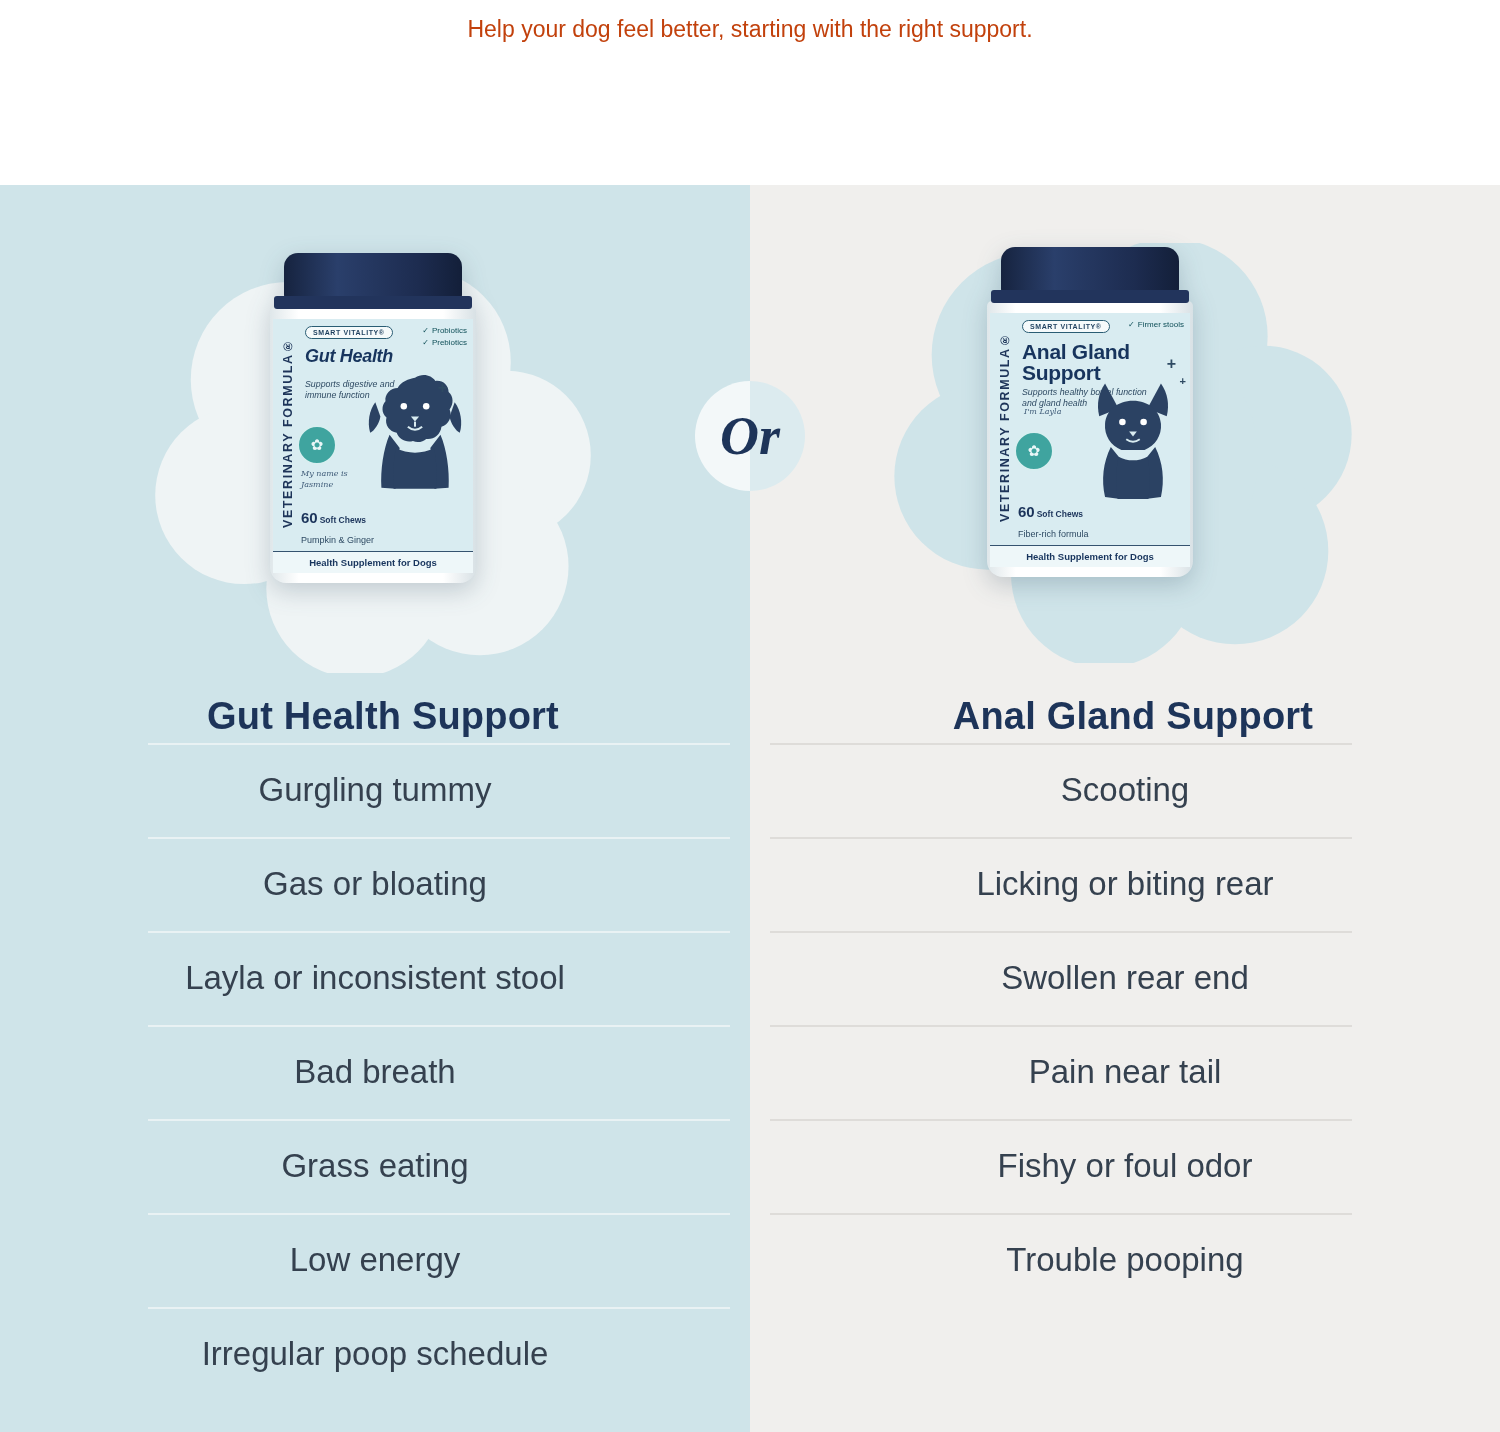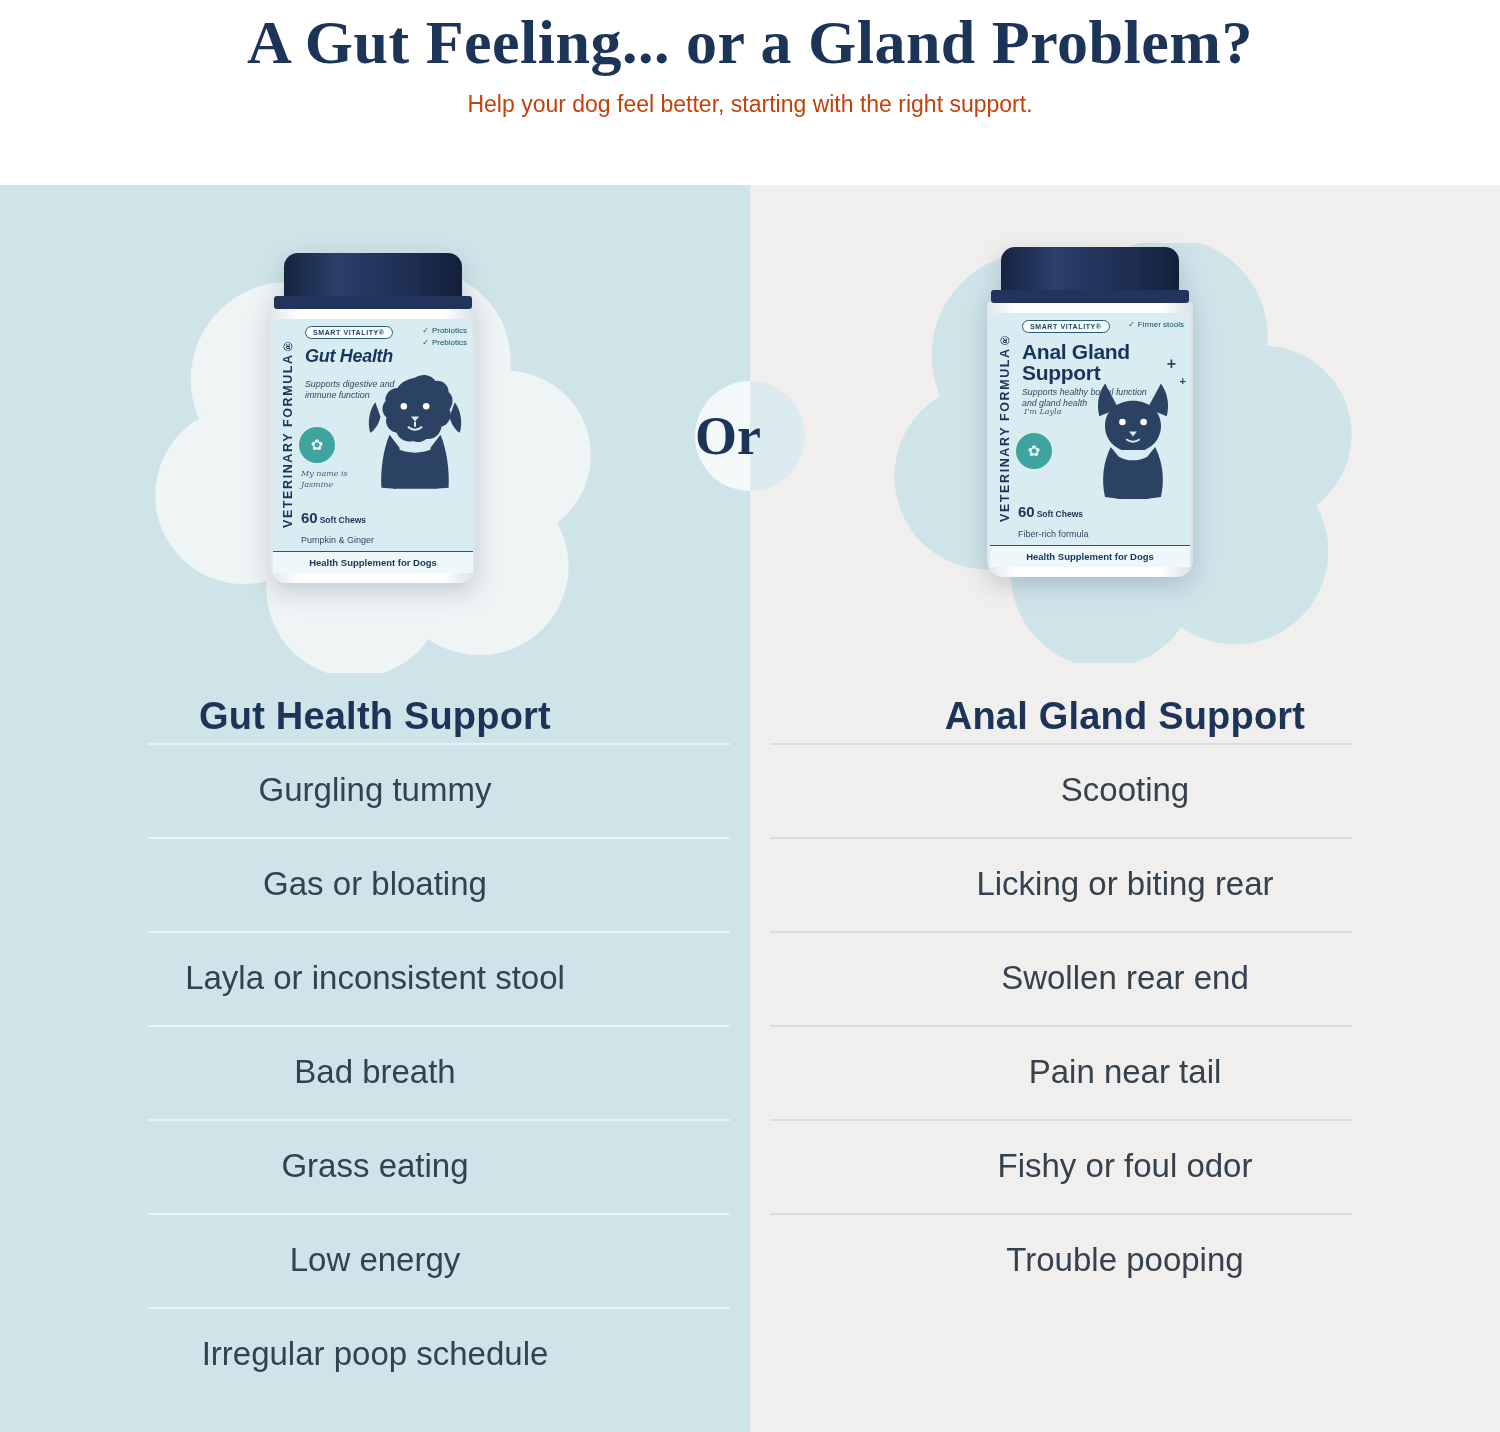--- a/index.html
+++ b/index.html
@@ -21,21 +21,21 @@
   .blob { position: absolute; }
   .blob svg { width: 100%; height: 100%; display: block; }
   .blob-left  { left: 138px; top: 88px; width: 470px; height: 400px; }
   .blob-right { left: 128px; top: 58px; width: 490px; height: 420px; }
   .fill-left  { fill: #eff4f5; }
   .fill-right { fill: #cfe4e9; }
 
   
   .or-badge { position: absolute; left: 695px; top: 196px; width: 110px; height: 110px; border-radius: 50%;
               background: linear-gradient(90deg, #f3f8f9 0%, #f3f8f9 50%, #dcebef 50%, #dcebef 100%);
-              display: flex; align-items: center; z-index: 3; }
+              display: flex; align-items: center; justify-content: center; z-index: 3; font-style: italic; }
   .or-text { font-family: "Liberation Serif", serif; font-weight: 700; font-size: 54px; color: #1d3459; }
 
   
   .bottle { position: absolute; width: 210px; height: 332px; z-index: 2;
             filter: drop-shadow(0 8px 12px rgba(30,60,80,.22)); }
   .bottle-left  { left: 268px; top: 68px; }
   .bottle-right { left: 235px; top: 62px; }
   .cap { width: 178px; height: 46px; margin: 0 auto; border-radius: 14px 14px 4px 4px; position: relative; z-index: 2;
          background: linear-gradient(90deg, #16233f, #2a3f6b 30%, #1d2c50 75%, #131f39); }
   .rim { width: 198px; height: 13px; margin: -3px auto 0; background: #22345c; border-radius: 3px; position: relative; z-index: 2; }
@@ -86,35 +86,34 @@
   .formula { position: absolute; left: 28px; top: 216px; font-size: 9px; color: #2e4a63; }
   .pfooter { position: absolute; left: 0; right: 0; bottom: 0; height: 21px; border-top: 1.5px solid #35536f;
              background: #eef7f9; display: flex; align-items: center; justify-content: center;
              font-size: 9.5px; font-weight: 700; color: #17345d; }
   .plus { position: absolute; color: #2e4a63; font-weight: 600; z-index: 2; }
   .plus-a  { right: 26px; top: 60px; font-size: 16px; }
   .plus-b1 { right: 14px; top: 42px; font-size: 16px; }
   .plus-b2 { right: 4px;  top: 62px; font-size: 11px; }
 
   
-  .col-heading { position: absolute; top: 478px; left: 0; width: 100%; text-align: center;
+  .col-heading { position: absolute; top: 478px; left: 8px; width: 100%; text-align: center;
                  font-size: 38px; font-weight: 700; color: #1d3459; letter-spacing: .2px; }
   .rows { position: absolute; top: 558px; left: 0; width: 100%; }
   .row { position: relative; height: 94px; display: flex; align-items: center; justify-content: center;
          font-size: 33px; color: #35414f; }
   .panel-left  .row::before { content: ""; position: absolute; top: 0; left: 148px; right: 20px; height: 2px; background: #e9f2f4; }
   .panel-right .row::before { content: ""; position: absolute; top: 0; left: 20px; right: 148px; height: 2px; background: #dedcd9; }
 </style>
 </head>
 <body>
 
 <div class="canvas">
 
   <div class="hero">
-    <h1 class="title">A Gut Feeling... or a Gland Problem?</h1>
     <p class="subtitle">Help your dog feel better, starting with the right support.</p>
   </div>
 
   <div class="panels">
 
     <section class="panel panel-left">
 
       <div class="blob blob-left">
         <svg viewBox="0 0 200 180">
           <g class="fill-left">

